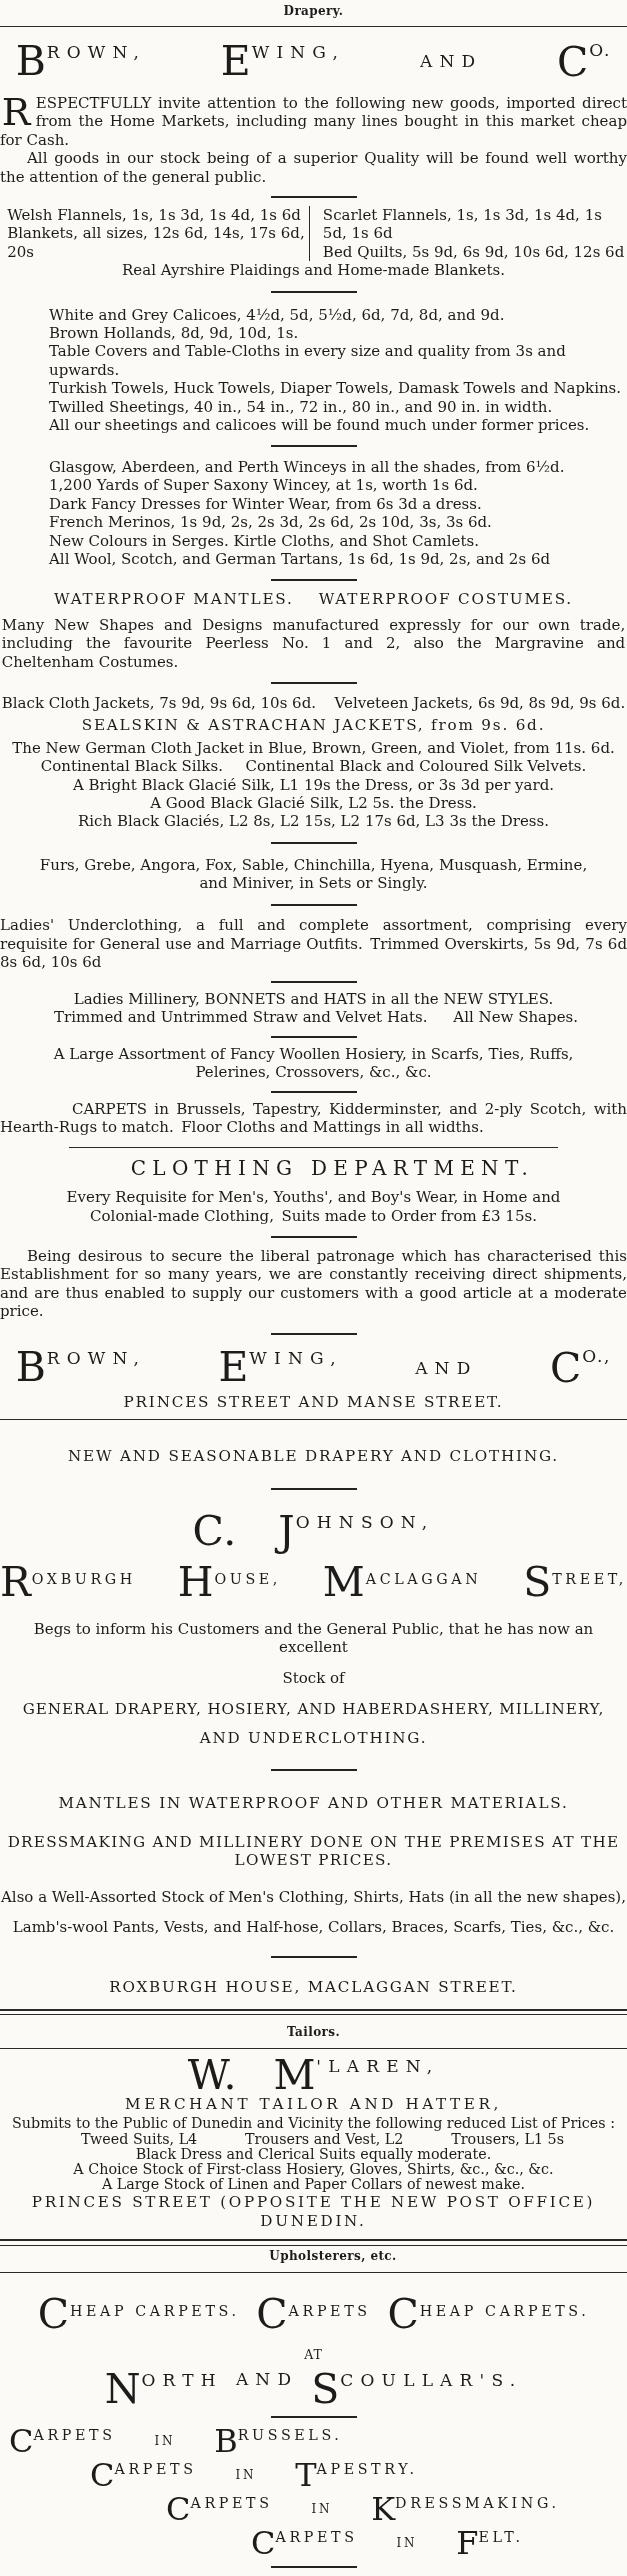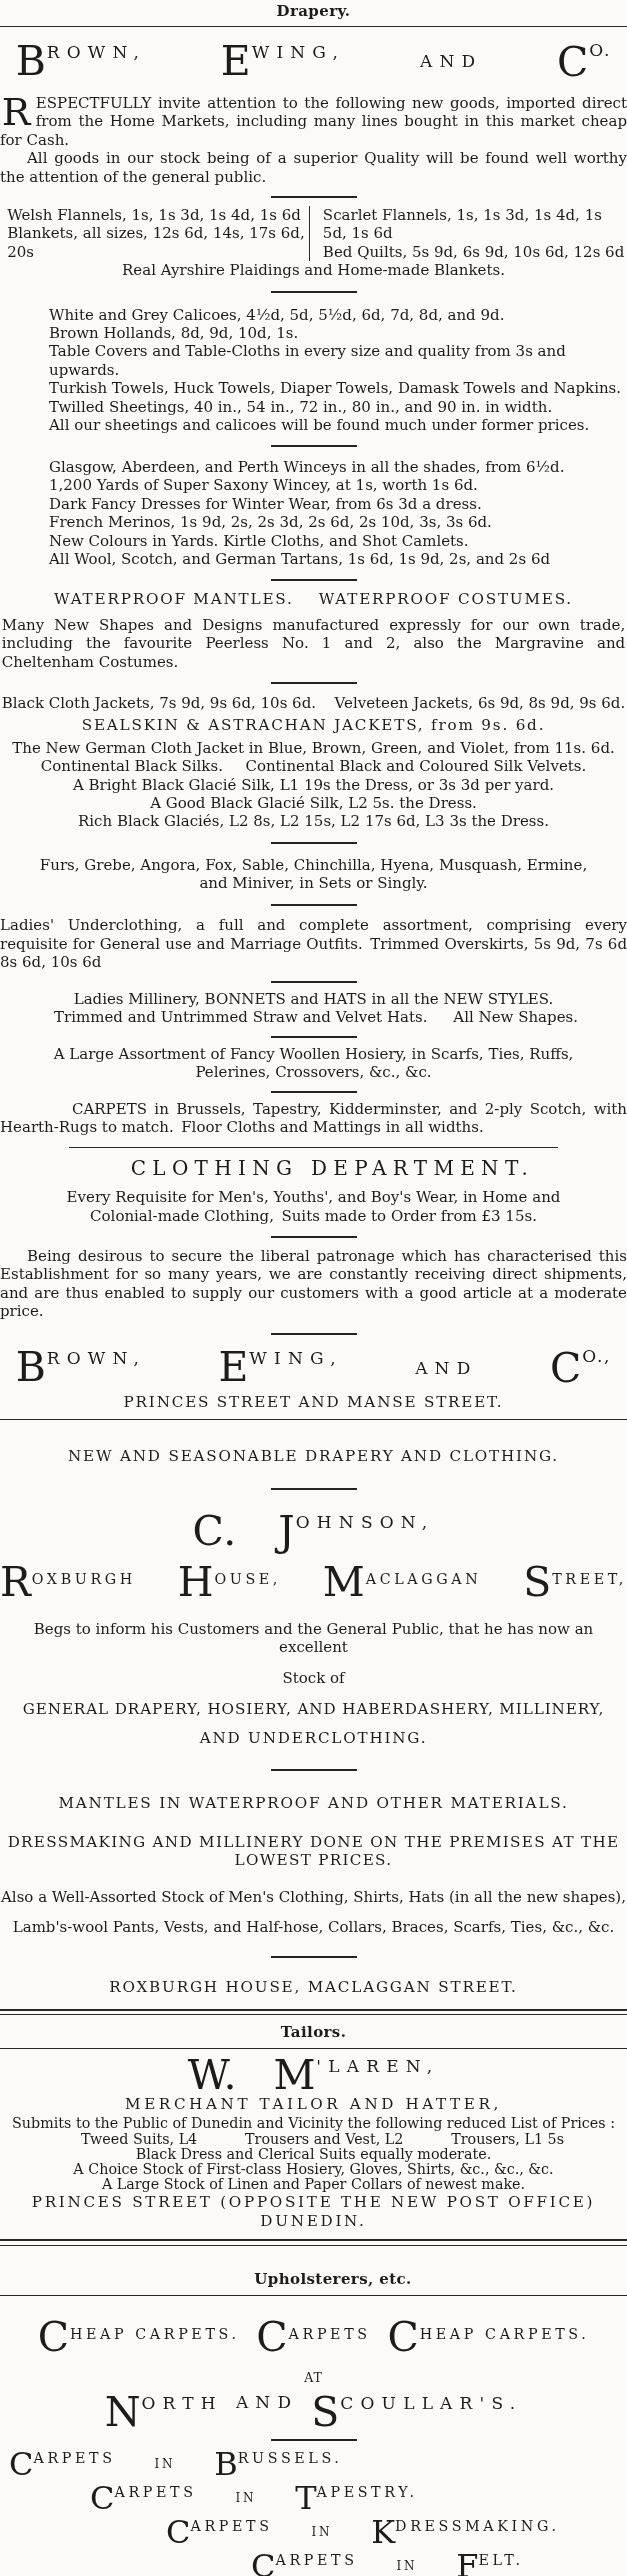--- a/index.html
+++ b/index.html
@@ -32,21 +32,21 @@
   
   .twocol{display:flex;width:100%;}
   .twocol .colL{width:49.5%;padding-left:7.2px;box-sizing:border-box;border-right:1.3px solid #2a2927;}
   .twocol .colR{width:50.5%;padding-left:12.5px;box-sizing:border-box;}
   .listblock{padding-left:49px;}
   .flexrow{display:flex;justify-content:space-between;}
   
   .stair{display:flex;align-items:flex-start;}
   .stair .seg .srest{font-size:14.3px;letter-spacing:3.6px;vertical-align:12.5px;}
   .stair .sin{font-size:12px;letter-spacing:2.7px;margin:7.2px 0 0 0;padding:0 39px;}
-  .smallcaps-label{font-weight:bold;font-size:15px;letter-spacing:0.4px;}
+  .smallcaps-label{font-weight:bold;font-size:12px;letter-spacing:0.4px;}
 </style>
 </head>
 <body>
 
 <div id="paper">
 
   <div class="center smallcaps-label" style="padding-top:1.8px;">Drapery.</div>
   <hr class="rule-thin" style="margin-top:5.4px;">
 
   <div class="ornate-row" style="margin-top:14.3px;">
@@ -88,21 +88,21 @@
     <div>All our sheetings and calicoes will be found much under former prices.</div>
   </div>
 
   <div class="sdiv" style="margin-top:10.8px;margin-bottom:10.8px;"></div>
 
   <div class="listblock">
     <div>Glasgow, Aberdeen, and Perth Winceys in all the shades, from 6½d.</div>
     <div>1,200 Yards of Super Saxony Wincey, at 1s, worth 1s 6d.</div>
     <div>Dark Fancy Dresses for Winter Wear, from 6s 3d a dress.</div>
     <div>French Merinos, 1s 9d, 2s, 2s 3d, 2s 6d, 2s 10d, 3s, 3s 6d.</div>
-    <div>New Colours in Yards. Kirtle Cloths, and Shot Camlets.</div>
+    <div>New Colours in Serges. Kirtle Cloths, and Shot Camlets.</div>
     <div>All Wool, Scotch, and German Tartans, 1s 6d, 1s 9d, 2s, and 2s 6d</div>
   </div>
 
   <div class="sdiv" style="margin-top:10.8px;margin-bottom:9px;"></div>
 
   <div class="flexrow dispcaps" style="padding:0 54px;">
     <span>WATERPROOF MANTLES.</span>
     <span>WATERPROOF COSTUMES.</span>
   </div>
   <div class="justify" style="margin-top:7.2px;padding:0 1.8px;">Many New Shapes and Designs manufactured expressly for our own trade, including the favourite Peerless No. 1 and 2, also the Margravine and Cheltenham Costumes.</div>
@@ -215,21 +215,21 @@
     <span>Tweed Suits, L4</span>
     <span>Trousers and Vest, L2</span>
     <span>Trousers, L1 5s</span>
   </div>
   <div class="center" style="font-size:14.3px;line-height:15.2px;">Black Dress and Clerical Suits equally moderate.</div>
   <div class="center" style="font-size:14.3px;line-height:15.2px;">A Choice Stock of First-class Hosiery, Gloves, Shirts, &amp;c., &amp;c., &amp;c.</div>
   <div class="center" style="font-size:14.3px;line-height:15.2px;">A Large Stock of Linen and Paper Collars of newest make.</div>
   <div class="center dispcaps" style="margin-top:0.9px;letter-spacing:2.7px;">PRINCES STREET (OPPOSITE THE NEW POST OFFICE) DUNEDIN.</div>
 
   <hr class="rule-double" style="margin-top:9px;">
-  <div class="center smallcaps-label" style="margin-top:24px;padding-left:39px;">Upholsterers, etc.</div>
+  <div class="center smallcaps-label" style="margin-top:1px;padding-left:39px;">Upholsterers, etc.</div>
   <hr class="rule-thin" style="margin-top:7.2px;">
 
   <div class="ornate-row" style="margin-top:21.5px;width:88%;">
     <span><span class="cap">C</span><span class="crest-sm">HEAP CARPETS.</span></span>
     <span><span class="cap">C</span><span class="crest-sm">ARPETS</span></span>
     <span><span class="cap">C</span><span class="crest-sm">HEAP CARPETS.</span></span>
   </div>
   <div class="center" style="font-size:12.5px;margin-top:7.2px;letter-spacing:0.9px;">AT</div>
 
   <div class="ornate-center" style="margin-top:5.4px;gap:13px;">

